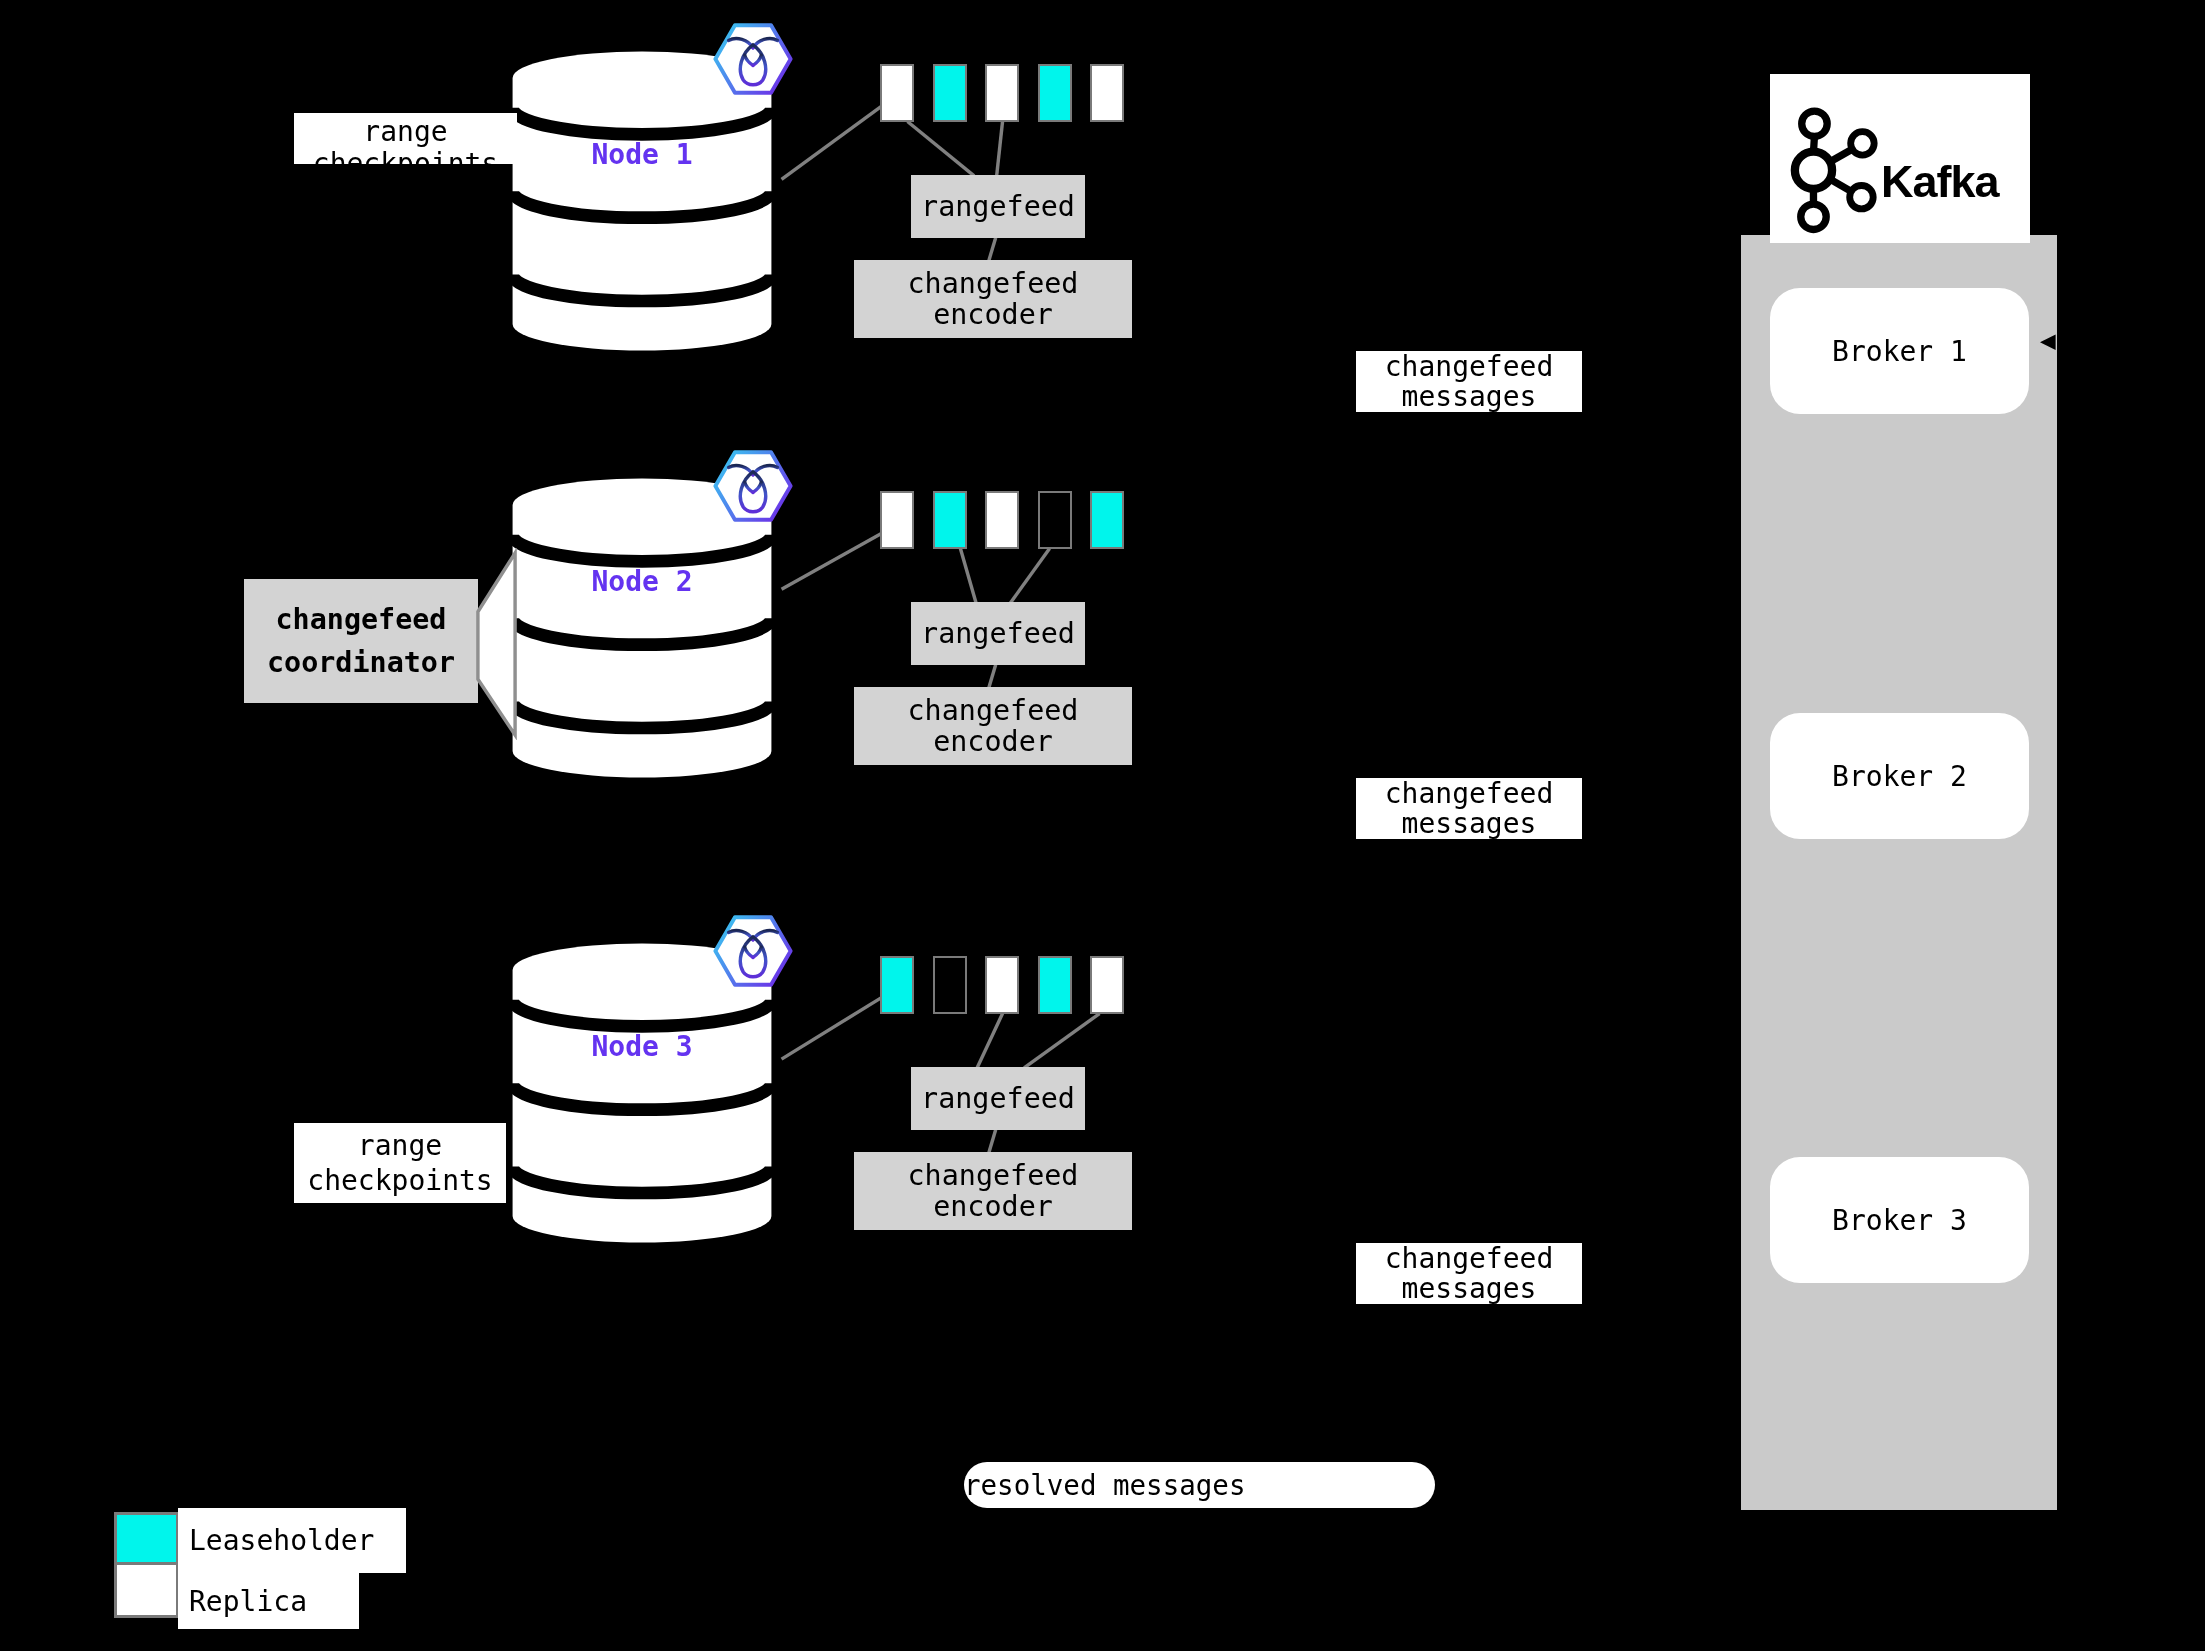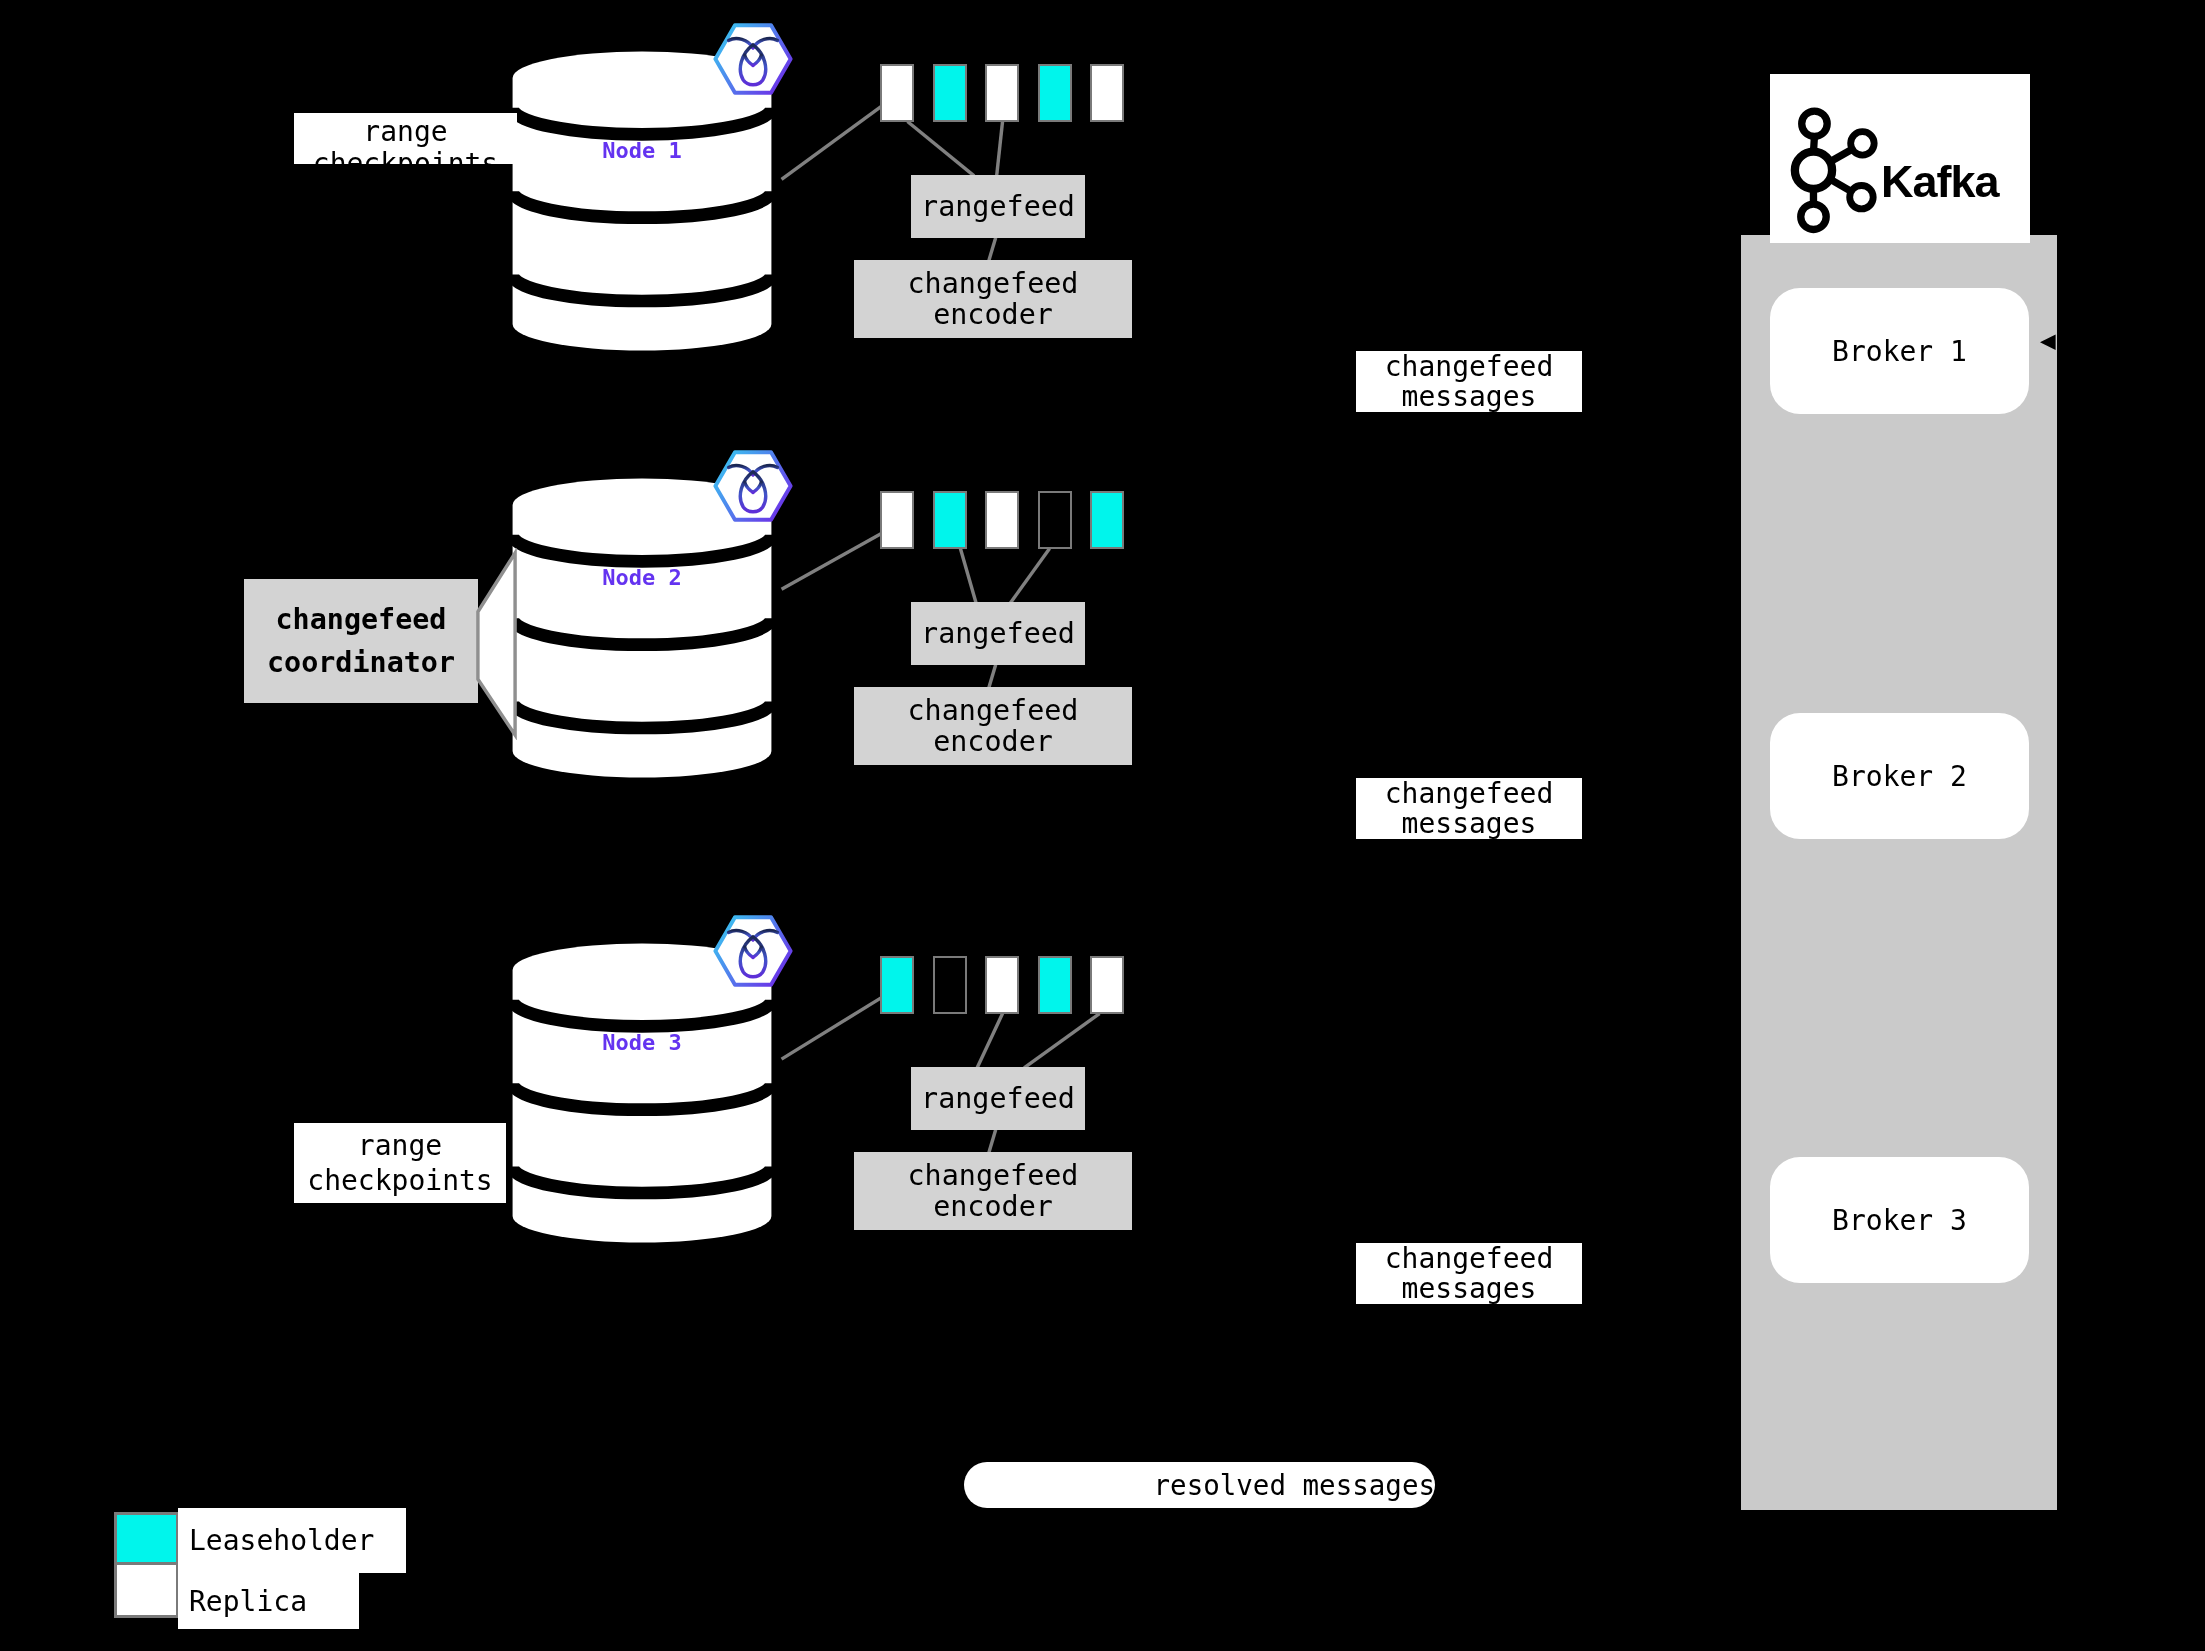--- a/index.html
+++ b/index.html
@@ -6,21 +6,21 @@
   .canvas{position:relative;width:2205px;height:1652px;background:var(--background,#000);
           overflow:hidden;font-family:"DejaVu Sans Mono",monospace;color:#000;}
   .abs{position:absolute;}
 
   
   .node-group{position:absolute;left:0;width:1598px;height:424px;}
   .ng1{top:0;} .ng2{top:427px;} .ng3{top:892px;}
 
   .cyl{left:512px;top:51px;width:260px;height:300px;}
   .node-label{position:absolute;left:0;top:87px;width:100%;text-align:center;
-              font-weight:bold;font-size:22px;color:var(--node_label,#6433f0);}
+              font-weight:bold;font-size:28px;color:var(--node_label,#6433f0);}
 
   .badge{left:711px;top:17px;}
 
   .squares{left:880px;top:64px;display:flex;gap:18.6px;}
   .sq{width:34px;height:58px;border:2.9px solid var(--square_border,#7a7a7a);box-sizing:border-box;}
   .range-leaseholder{background:var(--leaseholder,#00f5ec);}
   .range-replica{background:var(--replica,#fff);}
   .range-empty{background:transparent;}
 
   .glines{left:735px;top:59px;}
@@ -37,21 +37,21 @@
 
   
   .rc1{left:281px;top:113px;width:223px;height:51px;overflow:hidden;
        font-size:28px;line-height:32px;justify-content:flex-start;padding-top:2.9px;box-sizing:border-box;}
   .rc2{left:281px;top:1123px;width:212px;height:80px;font-size:28px;line-height:35px;}
 
   .coordinator{left:244px;top:579px;width:234px;height:124px;background:var(--box_gray,#d3d3d3);
                font-weight:bold;font-size:28.4px;line-height:43px;display:flex;flex-direction:column;
                align-items:center;justify-content:center;}
   .resolved{left:964px;top:1462px;width:471px;height:46px;border-radius:23px;background:#fff;
-            display:flex;align-items:center;justify-content:flex-end;font-size:27.5px;}
+            display:flex;align-items:center;justify-content:flex-start;font-size:27.5px;}
 
   
   .kafka-logo{left:1770px;top:39px;width:260px;height:169px;background:#fff;margin-top:35px;}
   .kafka-word{position:absolute;left:111px;top:82px;font-family:"Liberation Sans",sans-serif;
               font-weight:bold;font-size:45px;letter-spacing:-1px;}
   .kcontainer{left:1741px;top:235px;width:316px;height:1275px;background:var(--container_gray,#cacaca);}
   .broker{position:absolute;left:29px;width:259px;height:126px;background:#fff;border-radius:30px;
           display:flex;align-items:center;justify-content:center;font-size:28px;}
   .b1{top:53px;} .b2{top:478px;} .b3{top:922px;}
 

